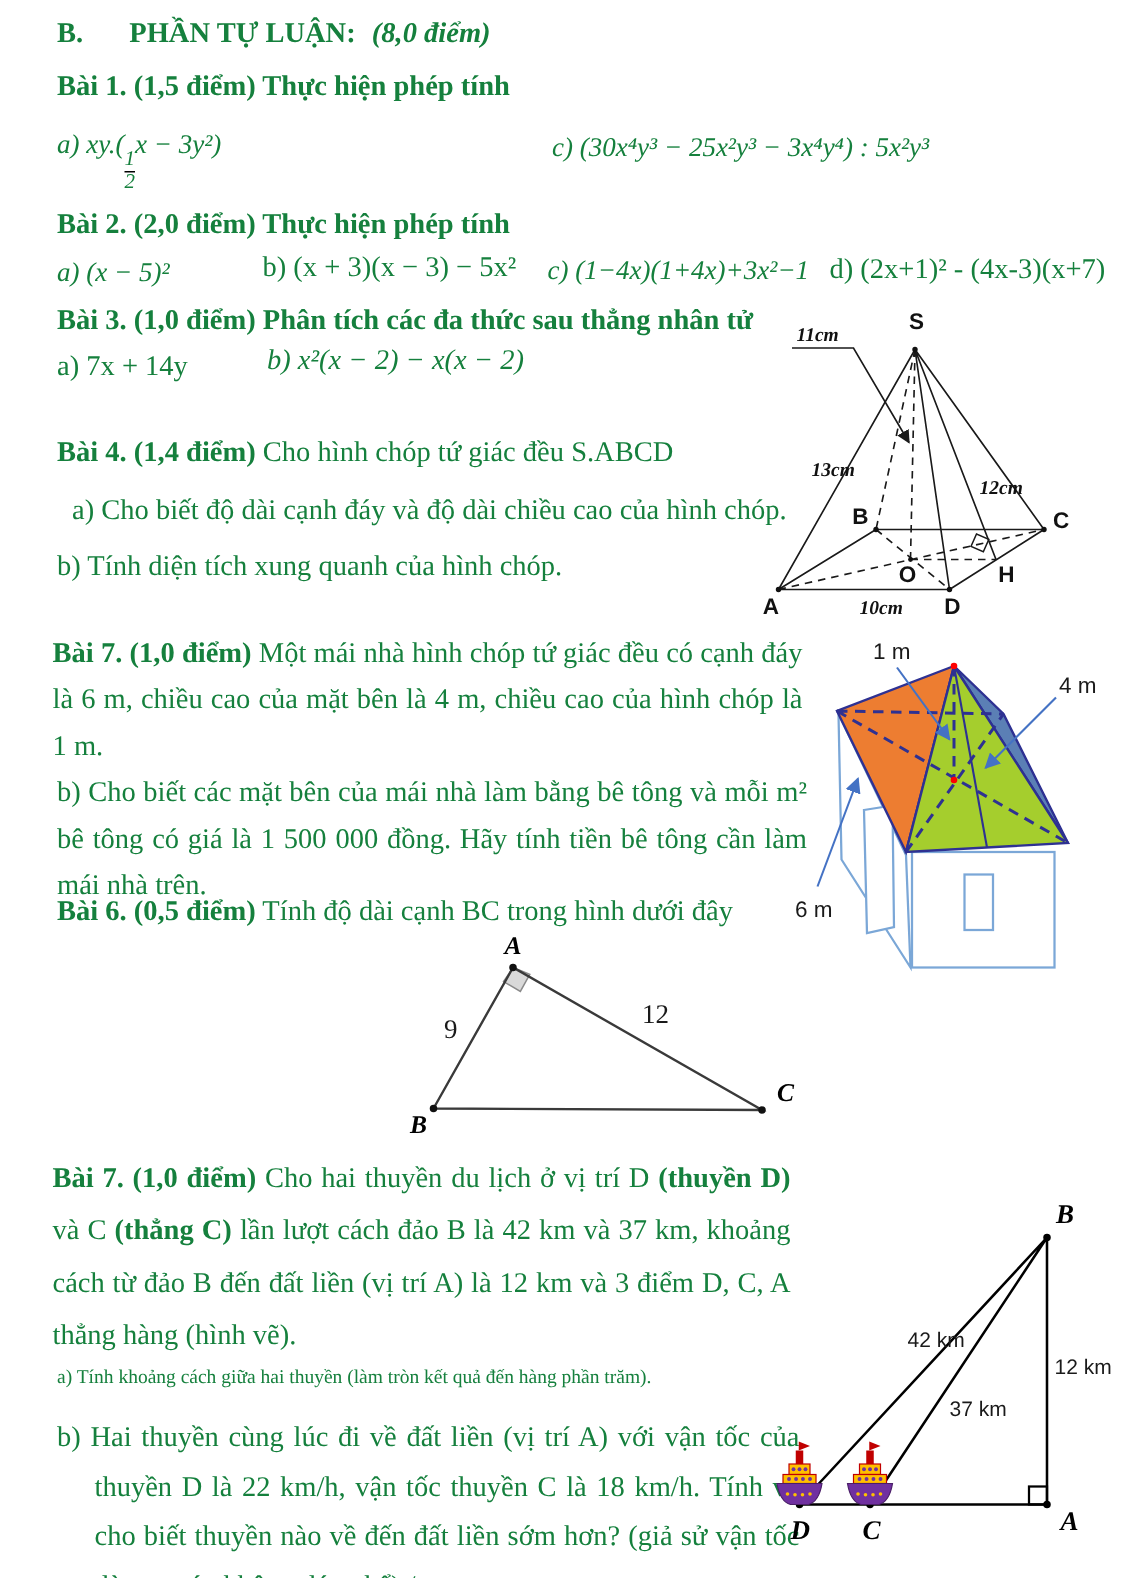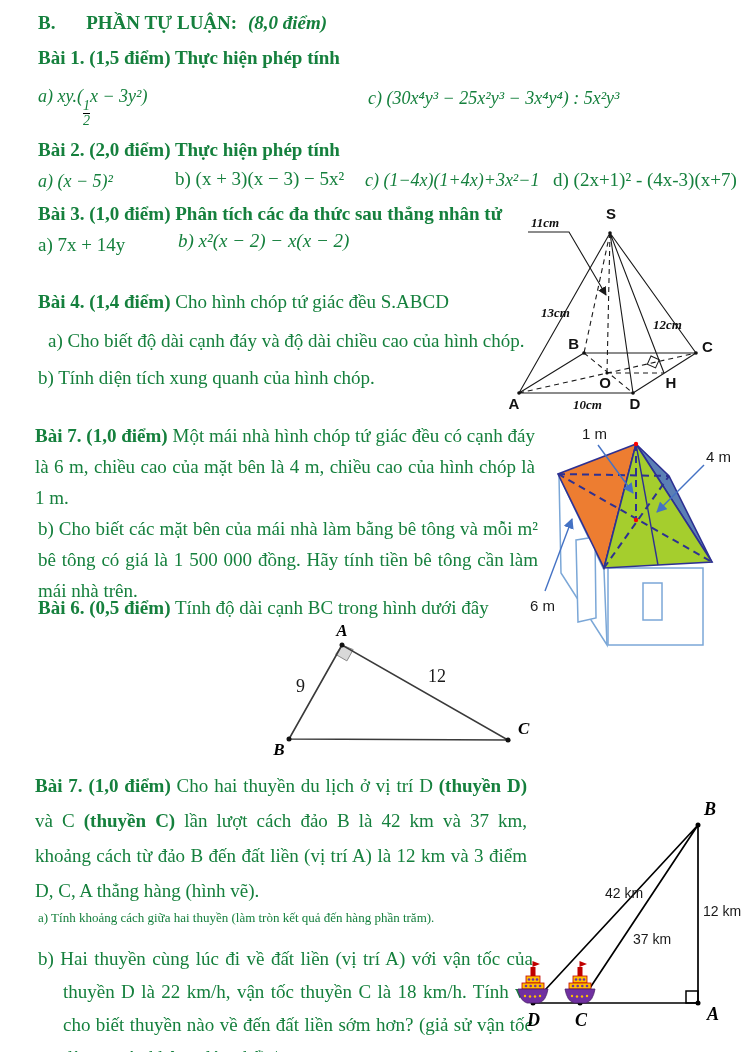--- a/index.html
+++ b/index.html
@@ -160,21 +160,21 @@
         <circle cx="258" cy="118" r="2.5"></circle>
     </g>
     <text class="tlab" x="92" y="14" text-anchor="middle">A</text>
     <text class="tlab" x="29" y="133" text-anchor="middle">B</text>
     <text class="tlab" x="268" y="112">C</text>
     <text class="tnum" x="46" y="70">9</text>
     <text class="tnum" x="178" y="60">12</text>
   </svg>
 
   <div class="abs body19 just" style="left:35px;top:768px;width:492px;line-height:35px;">
-    <b>Bài 7. (1,0 điểm)</b><span> Cho hai thuyền du lịch ở vị trí D </span><b>(thuyền D)</b><span> và C </span><b>(thuyền C)</b><span> lần lượt cách đảo B là 42 km và 37 km, khoảng cách từ đảo B đến đất liền (vị trí A) là 12 km và 3 điểm D, C, A thẳng hàng (hình vẽ).</span>
+    <b>Bài 7. (1,0 điểm)</b><span> Cho hai thuyền du lịch ở vị trí D </span><b>(thuyền D)</b><span> và C </span><b>(thẳng C)</b><span> lần lượt cách đảo B là 42 km và 37 km, khoảng cách từ đảo B đến đất liền (vị trí A) là 12 km và 3 điểm D, C, A thẳng hàng (hình vẽ).</span>
   </div>
   <div class="abs" style="left:38px;top:910px;font-size:13px;white-space:nowrap;">a)  Tính khoảng cách giữa hai thuyền (làm tròn kết quả đến hàng phần trăm).</div>
   <div class="abs body19 just hang" style="left:38px;top:942px;width:470px;line-height:33px;">b) Hai thuyền cùng lúc đi về đất liền (vị trí A) với vận tốc của thuyền D là 22 km/h, vận tốc thuyền C là 18 km/h. Tính và cho biết thuyền nào về đến đất liền sớm hơn? (giả sử vận tốc dòng nước không đáng kể)./.</div>
 
   <svg class="abs" style="left:505px;top:795px;" width="244" height="257" viewBox="0 0 244 257">
     <path class="bedge" d="M193,30 L193,208 M193,30 L28,208 M193,30 L75,208 M28,208 L193,208"></path>
     <rect x="181" y="196" width="12" height="12" fill="none" stroke="#000" stroke-width="1.5"></rect>
     <g fill="#000">
       <circle cx="193" cy="30" r="2.5"></circle>
         <circle cx="193" cy="208" r="2.5"></circle>

